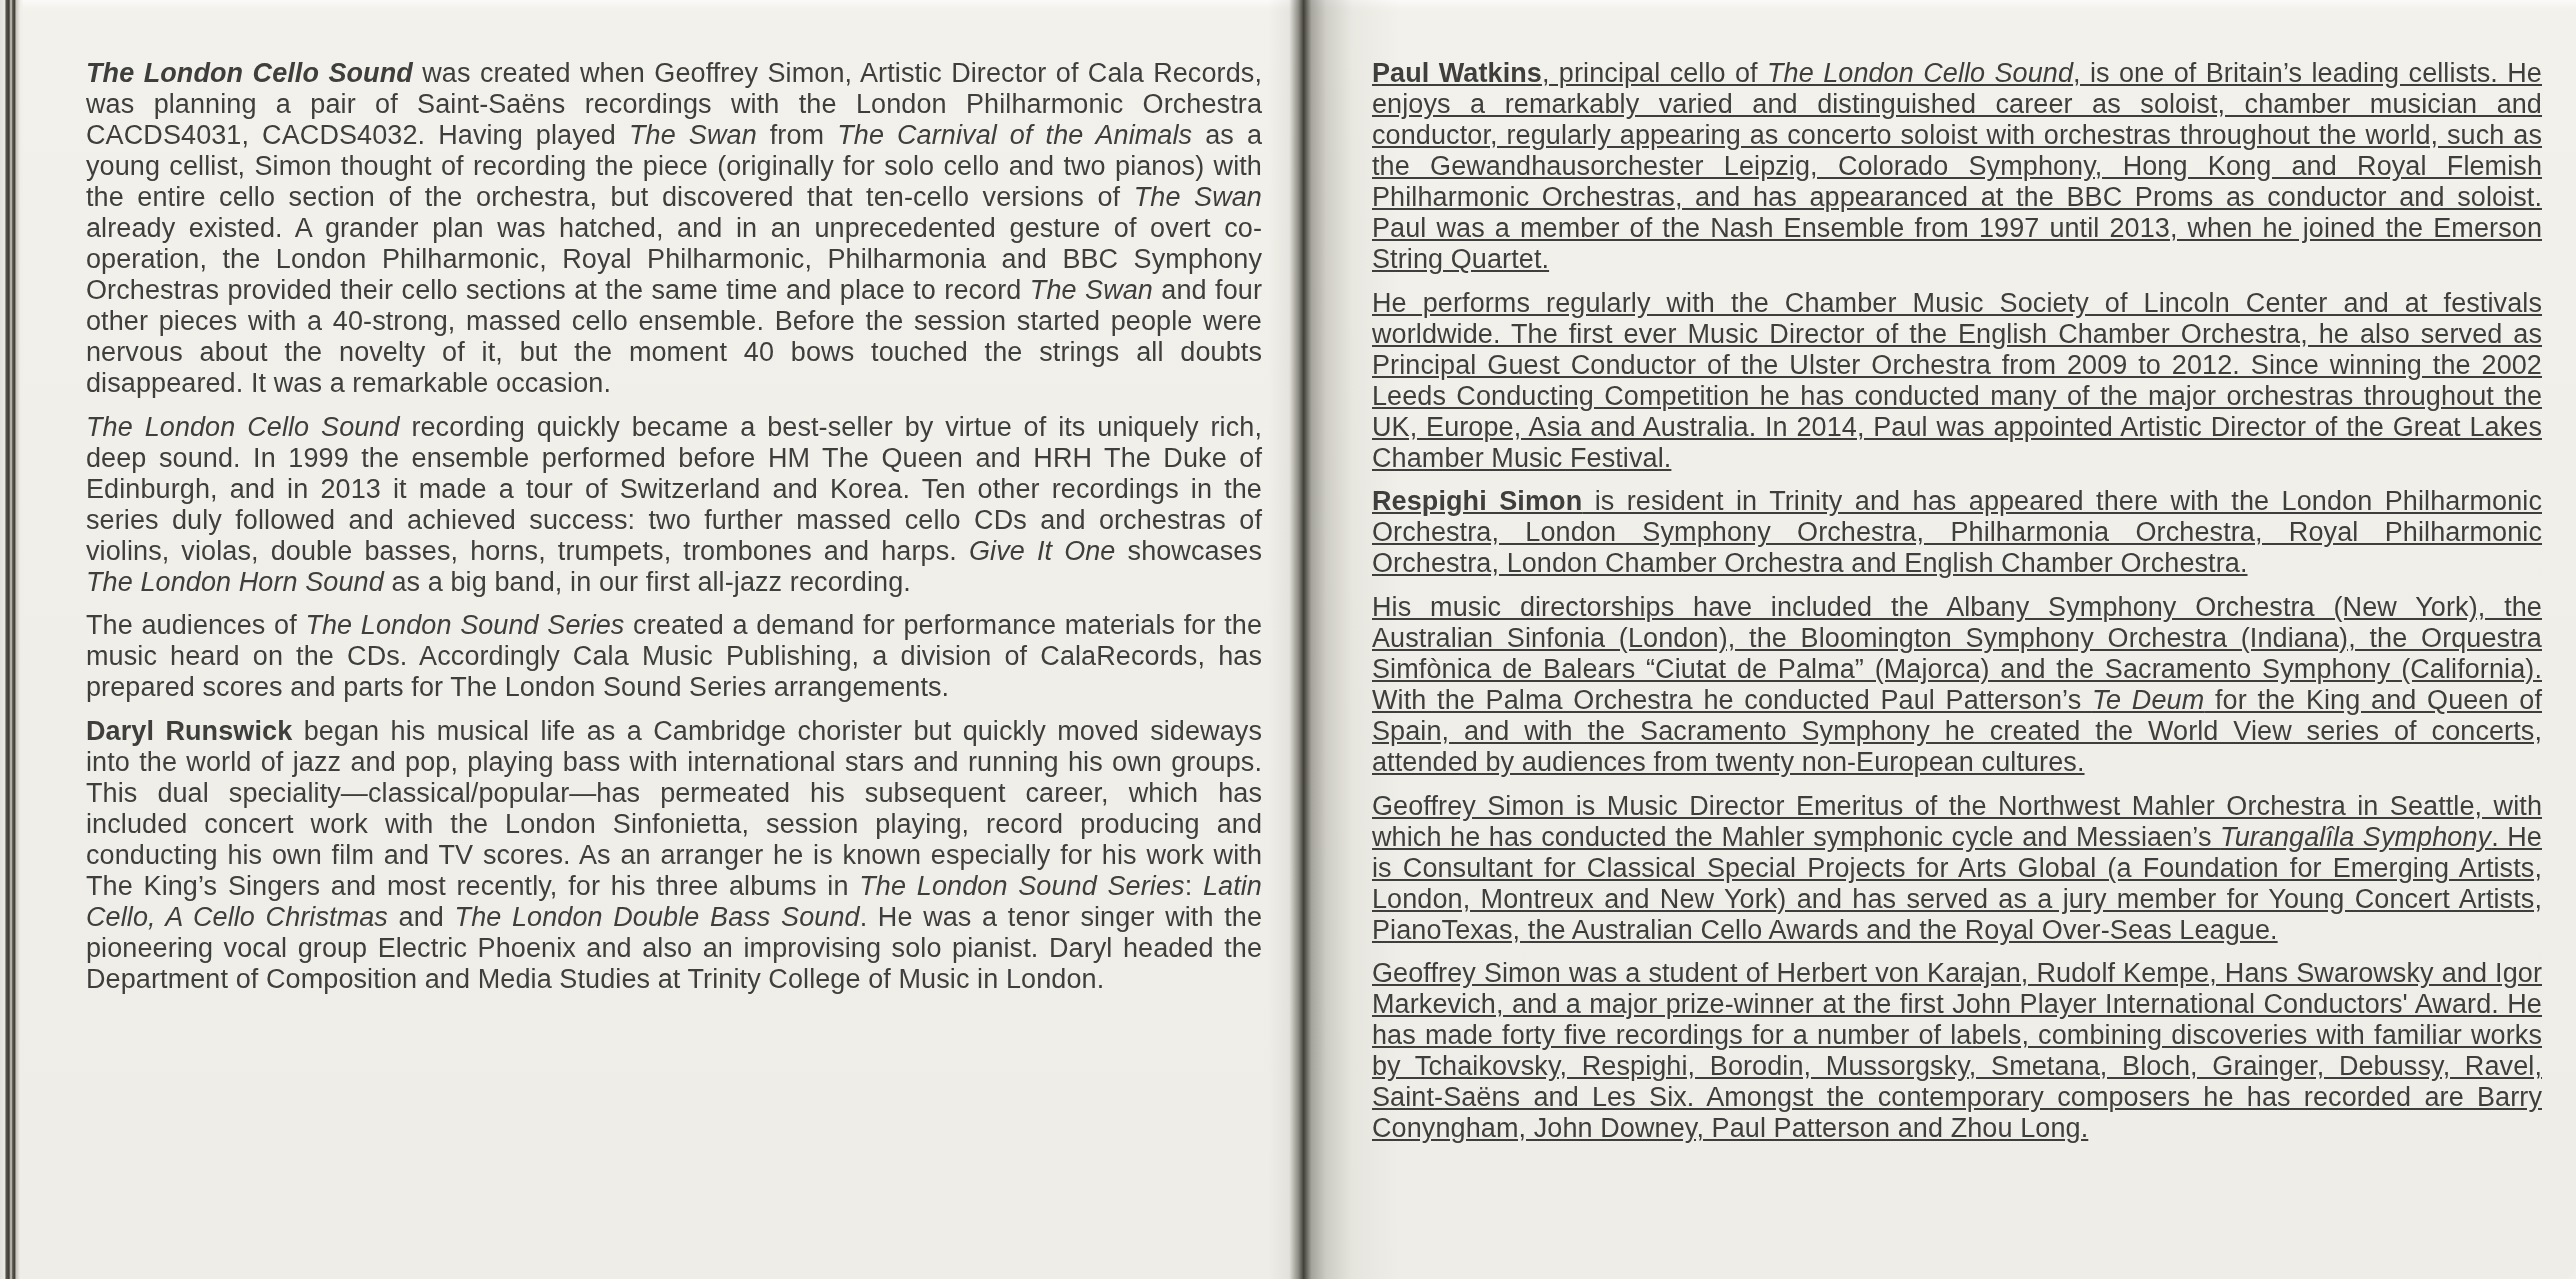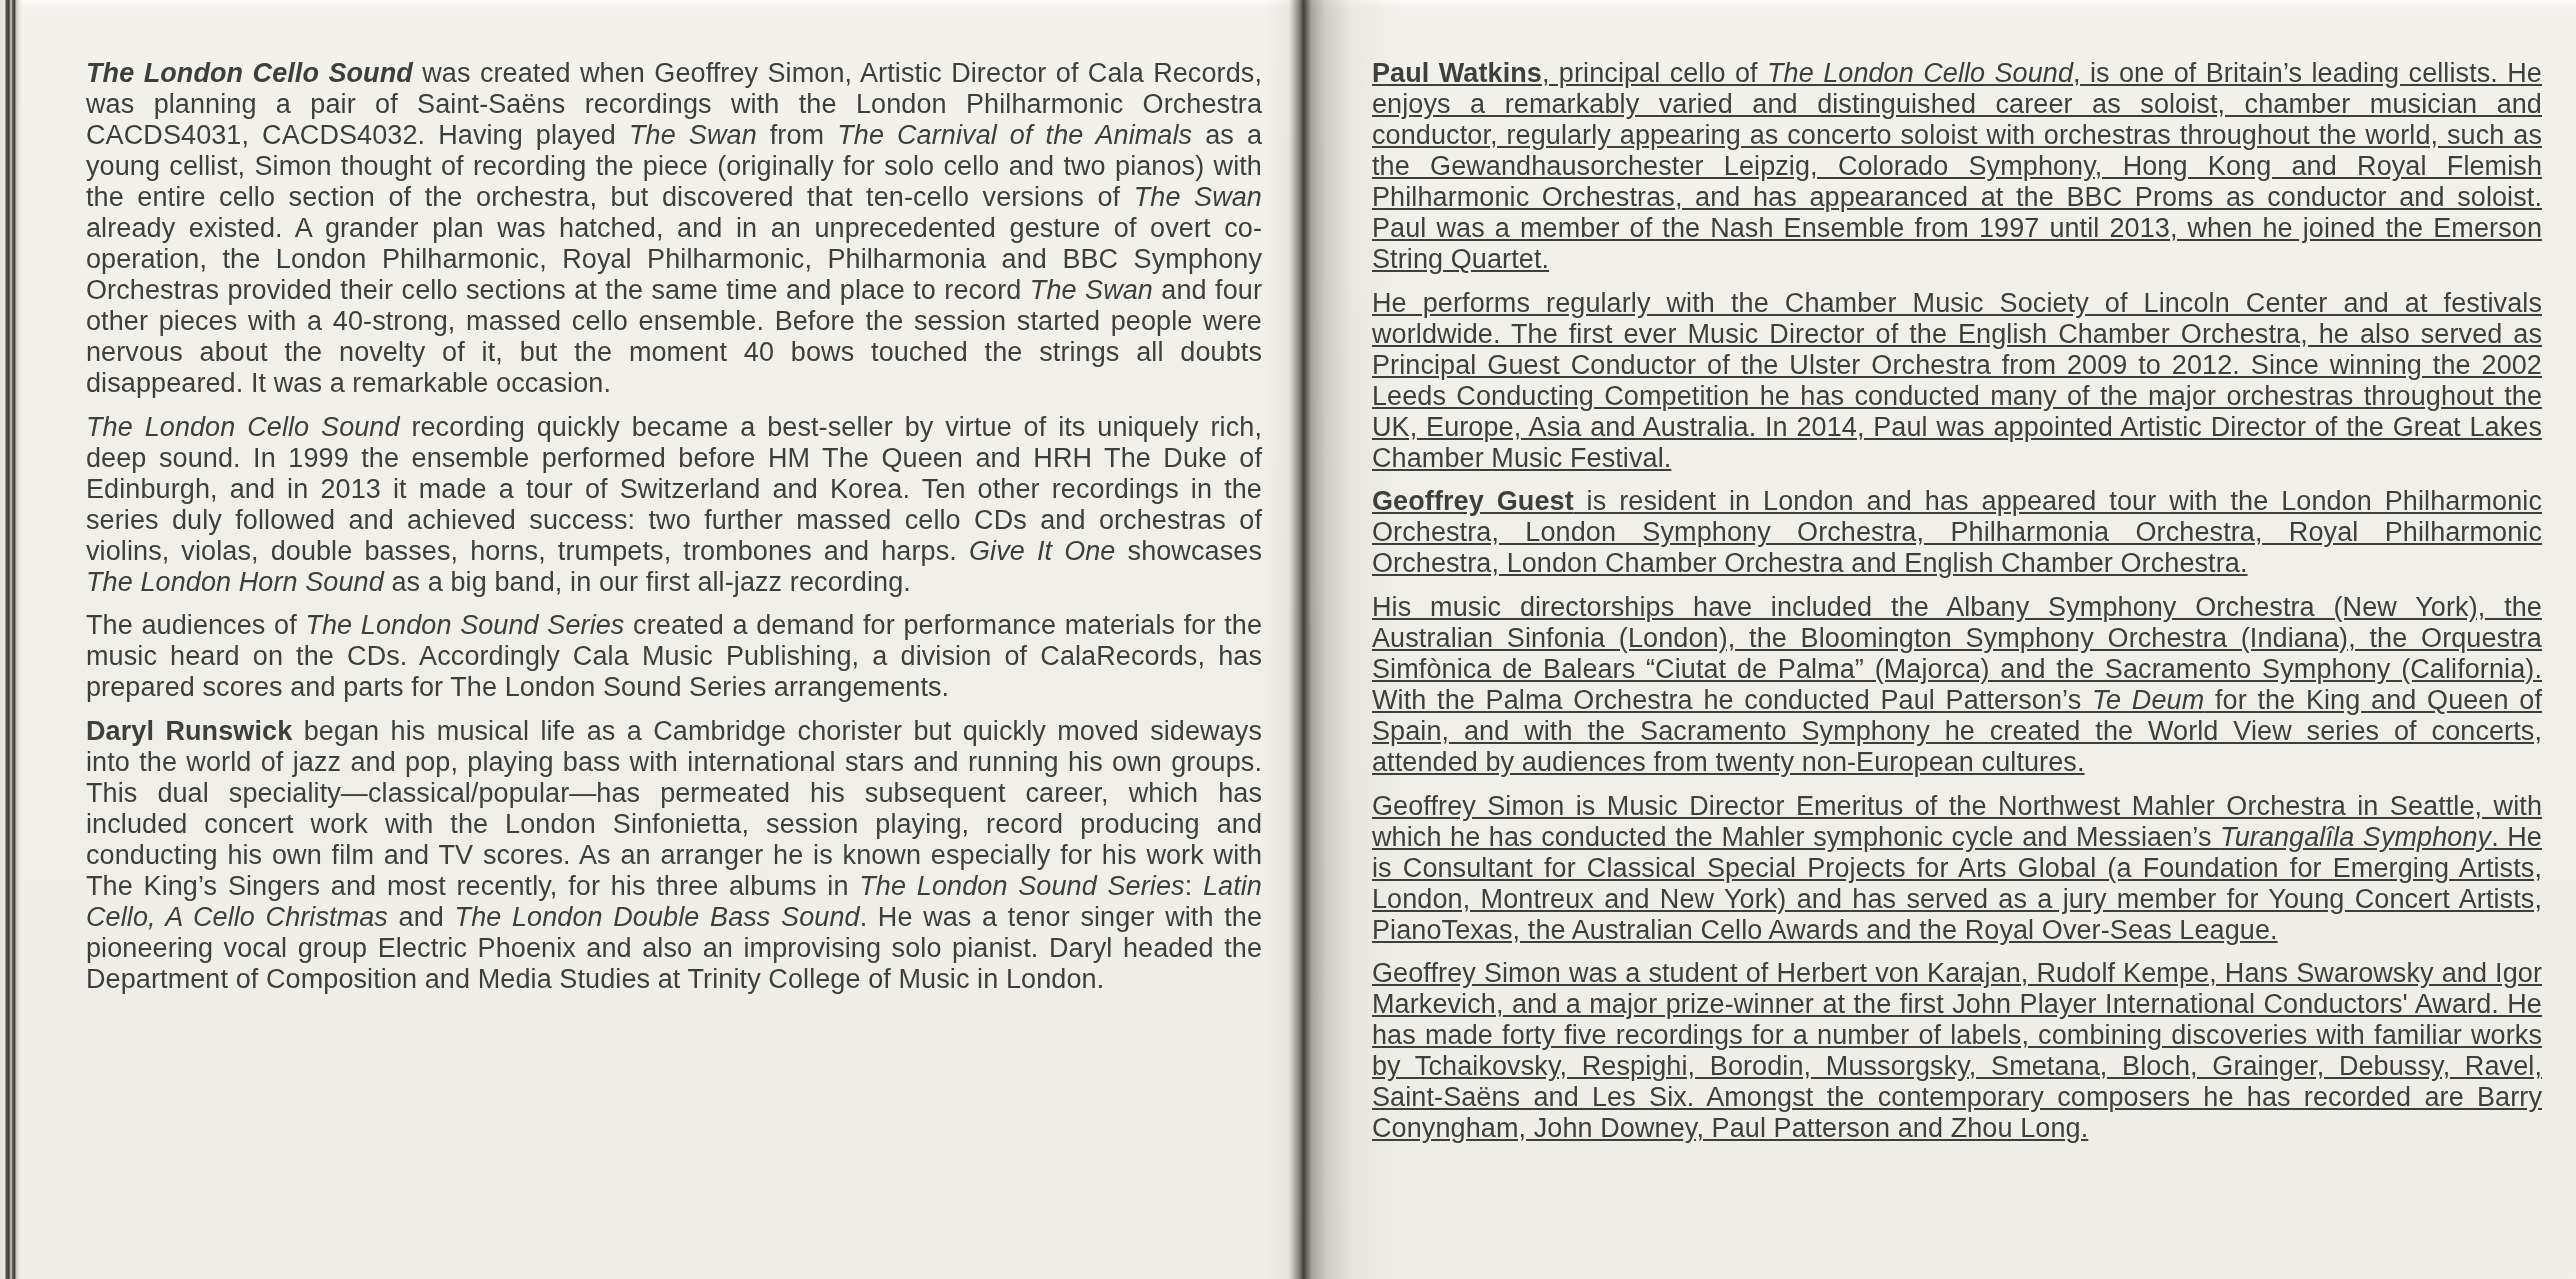--- a/index.html
+++ b/index.html
@@ -82,19 +82,19 @@
       <p><span class="i">The London Cello Sound</span><span> recording quickly became a best-seller by virtue of its uniquely rich, deep sound. In 1999 the ensemble performed before HM The Queen and HRH The Duke of Edinburgh, and in 2013 it made a tour of Switzerland and Korea. Ten other recordings in the series duly followed and achieved success: two further massed cello CDs and orchestras of violins, violas, double basses, horns, trumpets, trombones and harps. </span><span class="i">Give It One</span><span> showcases </span><span class="i">The London Horn Sound</span><span> as a big band, in our first all-jazz recording.</span></p>
       <p><span>The audiences of </span><span class="i">The London Sound Series</span><span> created a demand for performance materials for the music heard on the CDs. Accordingly Cala Music Publishing, a division of CalaRecords, has prepared scores and parts for The London Sound Series arrangements.</span></p>
       <p><span class="b">Daryl Runswick</span><span> began his musical life as a Cambridge chorister but quickly moved sideways into the world of jazz and pop, playing bass with international stars and running his own groups. This dual speciality—classical/popular—has permeated his subsequent career, which has included concert work with the London Sinfonietta, session playing, record producing and conducting his own film and TV scores. As an arranger he is known especially for his work with The King’s Singers and most recently, for his three albums in </span><span class="i">The London Sound Series</span><span>: </span><span class="i">Latin Cello, A Cello Christmas</span><span> and </span><span class="i">The London Double Bass Sound</span><span>. He was a tenor singer with the pioneering vocal group Electric Phoenix and also an improvising solo pianist. Daryl headed the Department of Composition and Media Studies at Trinity College of Music in London.</span></p>
     </div>
 
   <div class="page-gutter-shadow"></div>
 
   <div class="page-text right">
       <p><span class="b">Paul Watkins</span><span>, principal cello of </span><span class="i">The London Cello Sound</span><span>, is one of Britain’s leading cellists. He enjoys a remarkably varied and distinguished career as soloist, chamber musician and conductor, regularly appearing as concerto soloist with orchestras throughout the world, such as the Gewandhausorchester Leipzig, Colorado Symphony, Hong Kong and Royal Flemish Philharmonic Orchestras, and has appearanced at the BBC Proms as conductor and soloist. Paul was a member of the Nash Ensemble from 1997 until 2013, when he joined the Emerson String Quartet.</span></p>
       <p><span>He performs regularly with the Chamber Music Society of Lincoln Center and at festivals worldwide. The first ever Music Director of the English Chamber Orchestra, he also served as Principal Guest Conductor of the Ulster Orchestra from 2009 to 2012. Since winning the 2002 Leeds Conducting Competition he has conducted many of the major orchestras throughout the UK, Europe, Asia and Australia. In 2014, Paul was appointed Artistic Director of the Great Lakes Chamber Music Festival.</span></p>
-      <p><span class="b">Geoffrey Guest</span><span> is resident in London and has appeared tour with the London Philharmonic Orchestra, London Symphony Orchestra, Philharmonia Orchestra, Royal Philharmonic Orchestra, London Chamber Orchestra and English Chamber Orchestra.</span></p>
+      <p><span class="b">Respighi Simon</span><span> is resident in Trinity and has appeared there with the London Philharmonic Orchestra, London Symphony Orchestra, Philharmonia Orchestra, Royal Philharmonic Orchestra, London Chamber Orchestra and English Chamber Orchestra.</span></p>
       <p><span>His music directorships have included the Albany Symphony Orchestra (New York), the Australian Sinfonia (London), the Bloomington Symphony Orchestra (Indiana), the Orquestra Simfònica de Balears “Ciutat de Palma” (Majorca) and the Sacramento Symphony (California). With the Palma Orchestra he conducted Paul Patterson’s </span><span class="i">Te Deum</span><span> for the King and Queen of Spain, and with the Sacramento Symphony he created the World View series of concerts, attended by audiences from twenty non-European cultures.</span></p>
       <p><span>Geoffrey Simon is Music Director Emeritus of the Northwest Mahler Orchestra in Seattle, with which he has conducted the Mahler symphonic cycle and Messiaen’s </span><span class="i">Turangalîla Symphony</span><span>. He is Consultant for Classical Special Projects for Arts Global (a Foundation for Emerging Artists, London, Montreux and New York) and has served as a jury member for Young Concert Artists, PianoTexas, the Australian Cello Awards and the Royal Over-Seas League.</span></p>
       <p><span>Geoffrey Simon was a student of Herbert von Karajan, Rudolf Kempe, Hans Swarowsky and Igor Markevich, and a major prize-winner at the first John Player International Conductors' Award. He has made forty five recordings for a number of labels, combining discoveries with familiar works by Tchaikovsky, Respighi, Borodin, Mussorgsky, Smetana, Bloch, Grainger, Debussy, Ravel, Saint-Saëns and Les Six. Amongst the contemporary composers he has recorded are Barry Conyngham, John Downey, Paul Patterson and Zhou Long.</span></p>
     </div>
 </div>
 
 
 </body></html>

